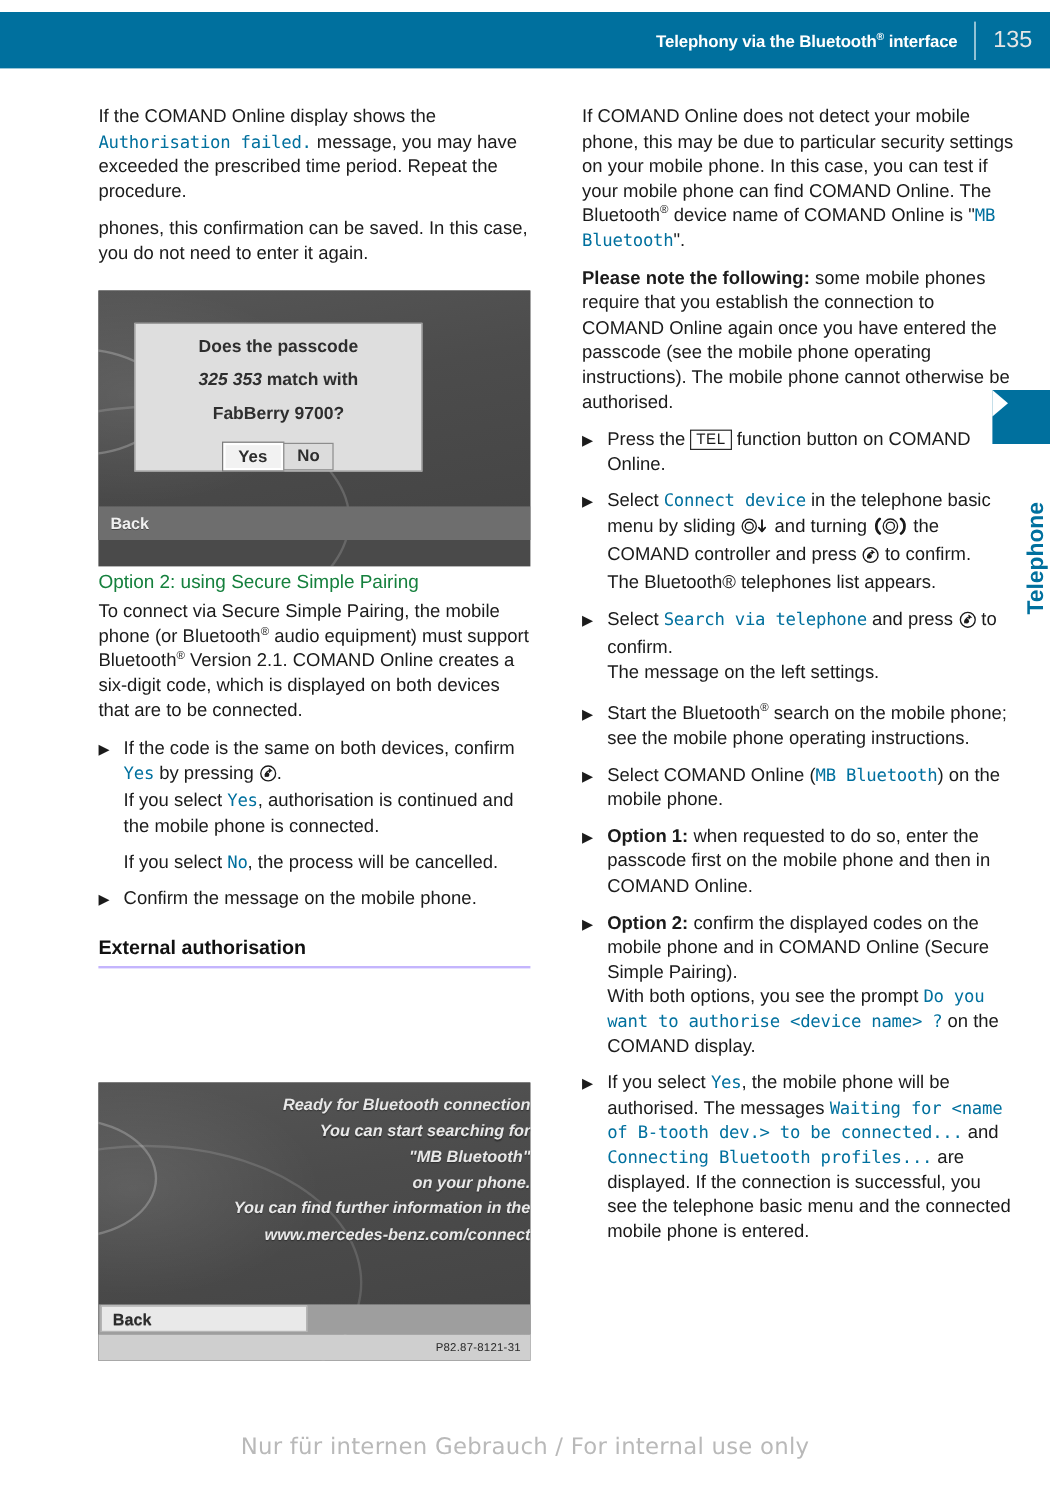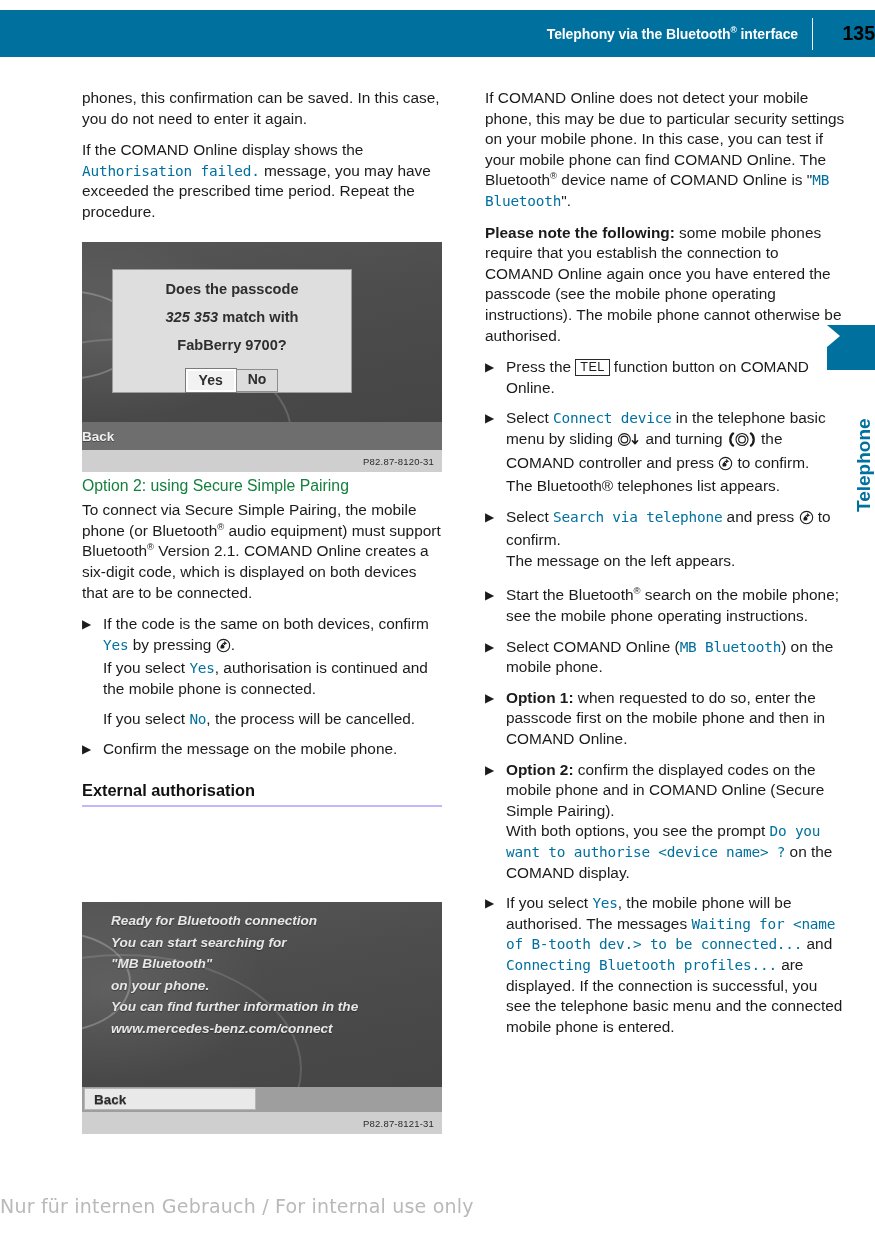--- a/index.html
+++ b/index.html
@@ -32,25 +32,25 @@
     padding-right: 14px;
     line-height: 1;
     white-space: nowrap;
   }
   .header-sep {
     width: 1px; height: 32px;
     background: #ffffff;
     opacity: 0.95;
   }
   .header-page {
-    color: #000000;
+    color: #e5e5e5;
     font-size: 19.5px;
-    font-weight: bold;
+    font-weight: normal;
     width: 62px;
-    text-align: right;
+    text-align: center;
     line-height: 1;
   }
   .sup { font-size: 0.62em; vertical-align: super; line-height: 0; }
 
   
   .side-tab {
     position: absolute;
     left: 827px; top: 325px;
     width: 48px; height: 45px;
     background: #00709E;
@@ -171,20 +171,21 @@
   .fig-bar {
     position: absolute;
     left: 0; right: 0;
     background: #6e6e6e;
     color: #f0f0f0;
     font-size: 13.5px;
     font-weight: bold;
     font-style: normal;
     display: flex;
     align-items: center;
+    padding-left: 10px;
     text-shadow: 0 1px 0 rgba(0,0,0,0.35);
     text-align: right;
   }
   .fig-foot {
     position: absolute;
     left: 0; right: 0; bottom: 0;
     height: 22px;
     background: #cfcfcf;
     display: flex;
     align-items: center;
@@ -230,22 +231,21 @@
     border: 2px solid #ffffff;
     outline: 1px solid #7a7a7a;
   }
 
   
   .msg-lines {
     position: absolute;
     left: 0; right: 0; top: 8px;
     display: flex;
     flex-direction: column;
-    align-items: flex-start;
-    margin-left: 29px;
+    align-items: flex-end;
   }
   .msg-line {
     font-size: 13.6px;
     font-style: italic;
     font-weight: bold;
     color: #e8e8e8;
     line-height: 21.5px;
     white-space: nowrap;
     text-shadow: 0 1px 1px rgba(0,0,0,0.4);
   }
@@ -261,21 +261,21 @@
     align-items: center;
     padding-left: 9px;
     border: 1px solid #b5b5b5;
   }
 
   
   .footer {
     position: absolute;
     left: 0; bottom: 24px;
     width: 875px;
-    text-align: left;
+    text-align: center;
     font-size: 19px;
     color: #b9b9b9;
     letter-spacing: 0.2px;
     font-family: "DejaVu Sans", sans-serif;
   }
 </style>
 </head>
 <body>
 
 <div class="header">
@@ -283,23 +283,23 @@
   <div class="header-sep"></div>
   <div class="header-page">135</div>
 </div>
 
 <div class="side-tab"></div>
 <div class="side-tab-notch"></div>
 <div class="side-tab-label">Telephone</div>
 
 <div class="col col-left">
 
+  <p><span>If the COMAND Online display shows the </span><span class="code">Authorisation failed.</span><span> message, you may have exceeded the prescribed time period. Repeat the procedure.</span></p>
+
   <p>phones, this confirmation can be saved. In this case, you do not need to enter it again.</p>
-
-  <p><span>If the COMAND Online display shows the </span><span class="code">Authorisation failed.</span><span> message, you may have exceeded the prescribed time period. Repeat the procedure.</span></p>
 
   <div style="height:242px"></div>
 
   <h3 class="sub">Option 2: using Secure Simple Pairing</h3>
 
   <p><span>To connect via Secure Simple Pairing, the mobile phone (or Bluetooth</span><span class="sup">®</span><span> audio equipment) must support Bluetooth</span><span class="sup">®</span><span> Version 2.1. COMAND Online creates a six-digit code, which is displayed on both devices that are to be connected.</span></p>
 
   <div class="step">
     <span class="marker">▶</span>
     <span>If the code is the same on both devices, confirm </span><span class="code">Yes</span><span> by pressing </span><span class="glyph"><svg width="15" height="15" viewBox="0 0 16 16">
@@ -330,21 +330,20 @@
     <div class="dialog-line">Does the passcode</div>
     <div class="dialog-line"><span class="it">325 353</span><span> match with</span></div>
     <div class="dialog-line it">FabBerry 9700?</div>
     <div class="dialog-btns">
       <div class="dlg-btn sel">Yes</div>
       <div class="dlg-btn">No</div>
     </div>
   </div>
 
   <div class="fig-bar" style="top:180px; height:28px;">Back</div>
-  <div class="fig-foot">P82.87-8120-31</div>
 </div>
 
 <div class="figure fig2">
   <div class="fig-screen" style="height:210px">
     <div class="fig-arc" style="left:-96px; top:30px; width:145px; height:100px;"></div>
     <div class="fig-arc" style="left:-140px; top:52px; width:360px; height:230px; border-color:rgba(210,210,210,0.18);"></div>
 
     <div class="msg-lines">
       <div class="msg-line">Ready for Bluetooth connection</div>
       <div class="msg-line">You can start searching for</div>
@@ -390,21 +389,21 @@
     <span class="sub-line"><span>The Bluetooth® telephones list appears.</span></span>
   </div>
 
   <div class="step">
     <span class="marker">▶</span>
     <span>Select </span><span class="code">Search via telephone</span><span> and press </span><span class="glyph"><svg width="15" height="15" viewBox="0 0 16 16">
           <circle cx="8" cy="8" r="6.6" fill="none" stroke="#1b1b1b" stroke-width="1.2"></circle>
           <path d="M5.4 10.6 C5.4 7.4 7.6 5.2 10.4 5.4 L9 4.1 M10.4 5.4 L9.1 6.9" fill="none" stroke="#1b1b1b" stroke-width="1.2" stroke-linecap="round"></path>
           <circle cx="7" cy="9.2" r="2.1" fill="#1b1b1b"></circle>
         </svg></span><span> to confirm.</span>
-    <span class="sub-line"><span>The message on the left appears.</span></span>
+    <span class="sub-line"><span>The message on the left settings.</span></span>
   </div>
 
   <div class="step" style="margin-top:14px">
     <span class="marker">▶</span>
     <span>Start the Bluetooth</span><span class="sup">®</span><span> search on the mobile phone; see the mobile phone operating instructions.</span>
   </div>
 
   <div class="step">
     <span class="marker">▶</span>
     <span>Select COMAND Online (</span><span class="code">MB Bluetooth</span><span>) on the mobile phone.</span>

